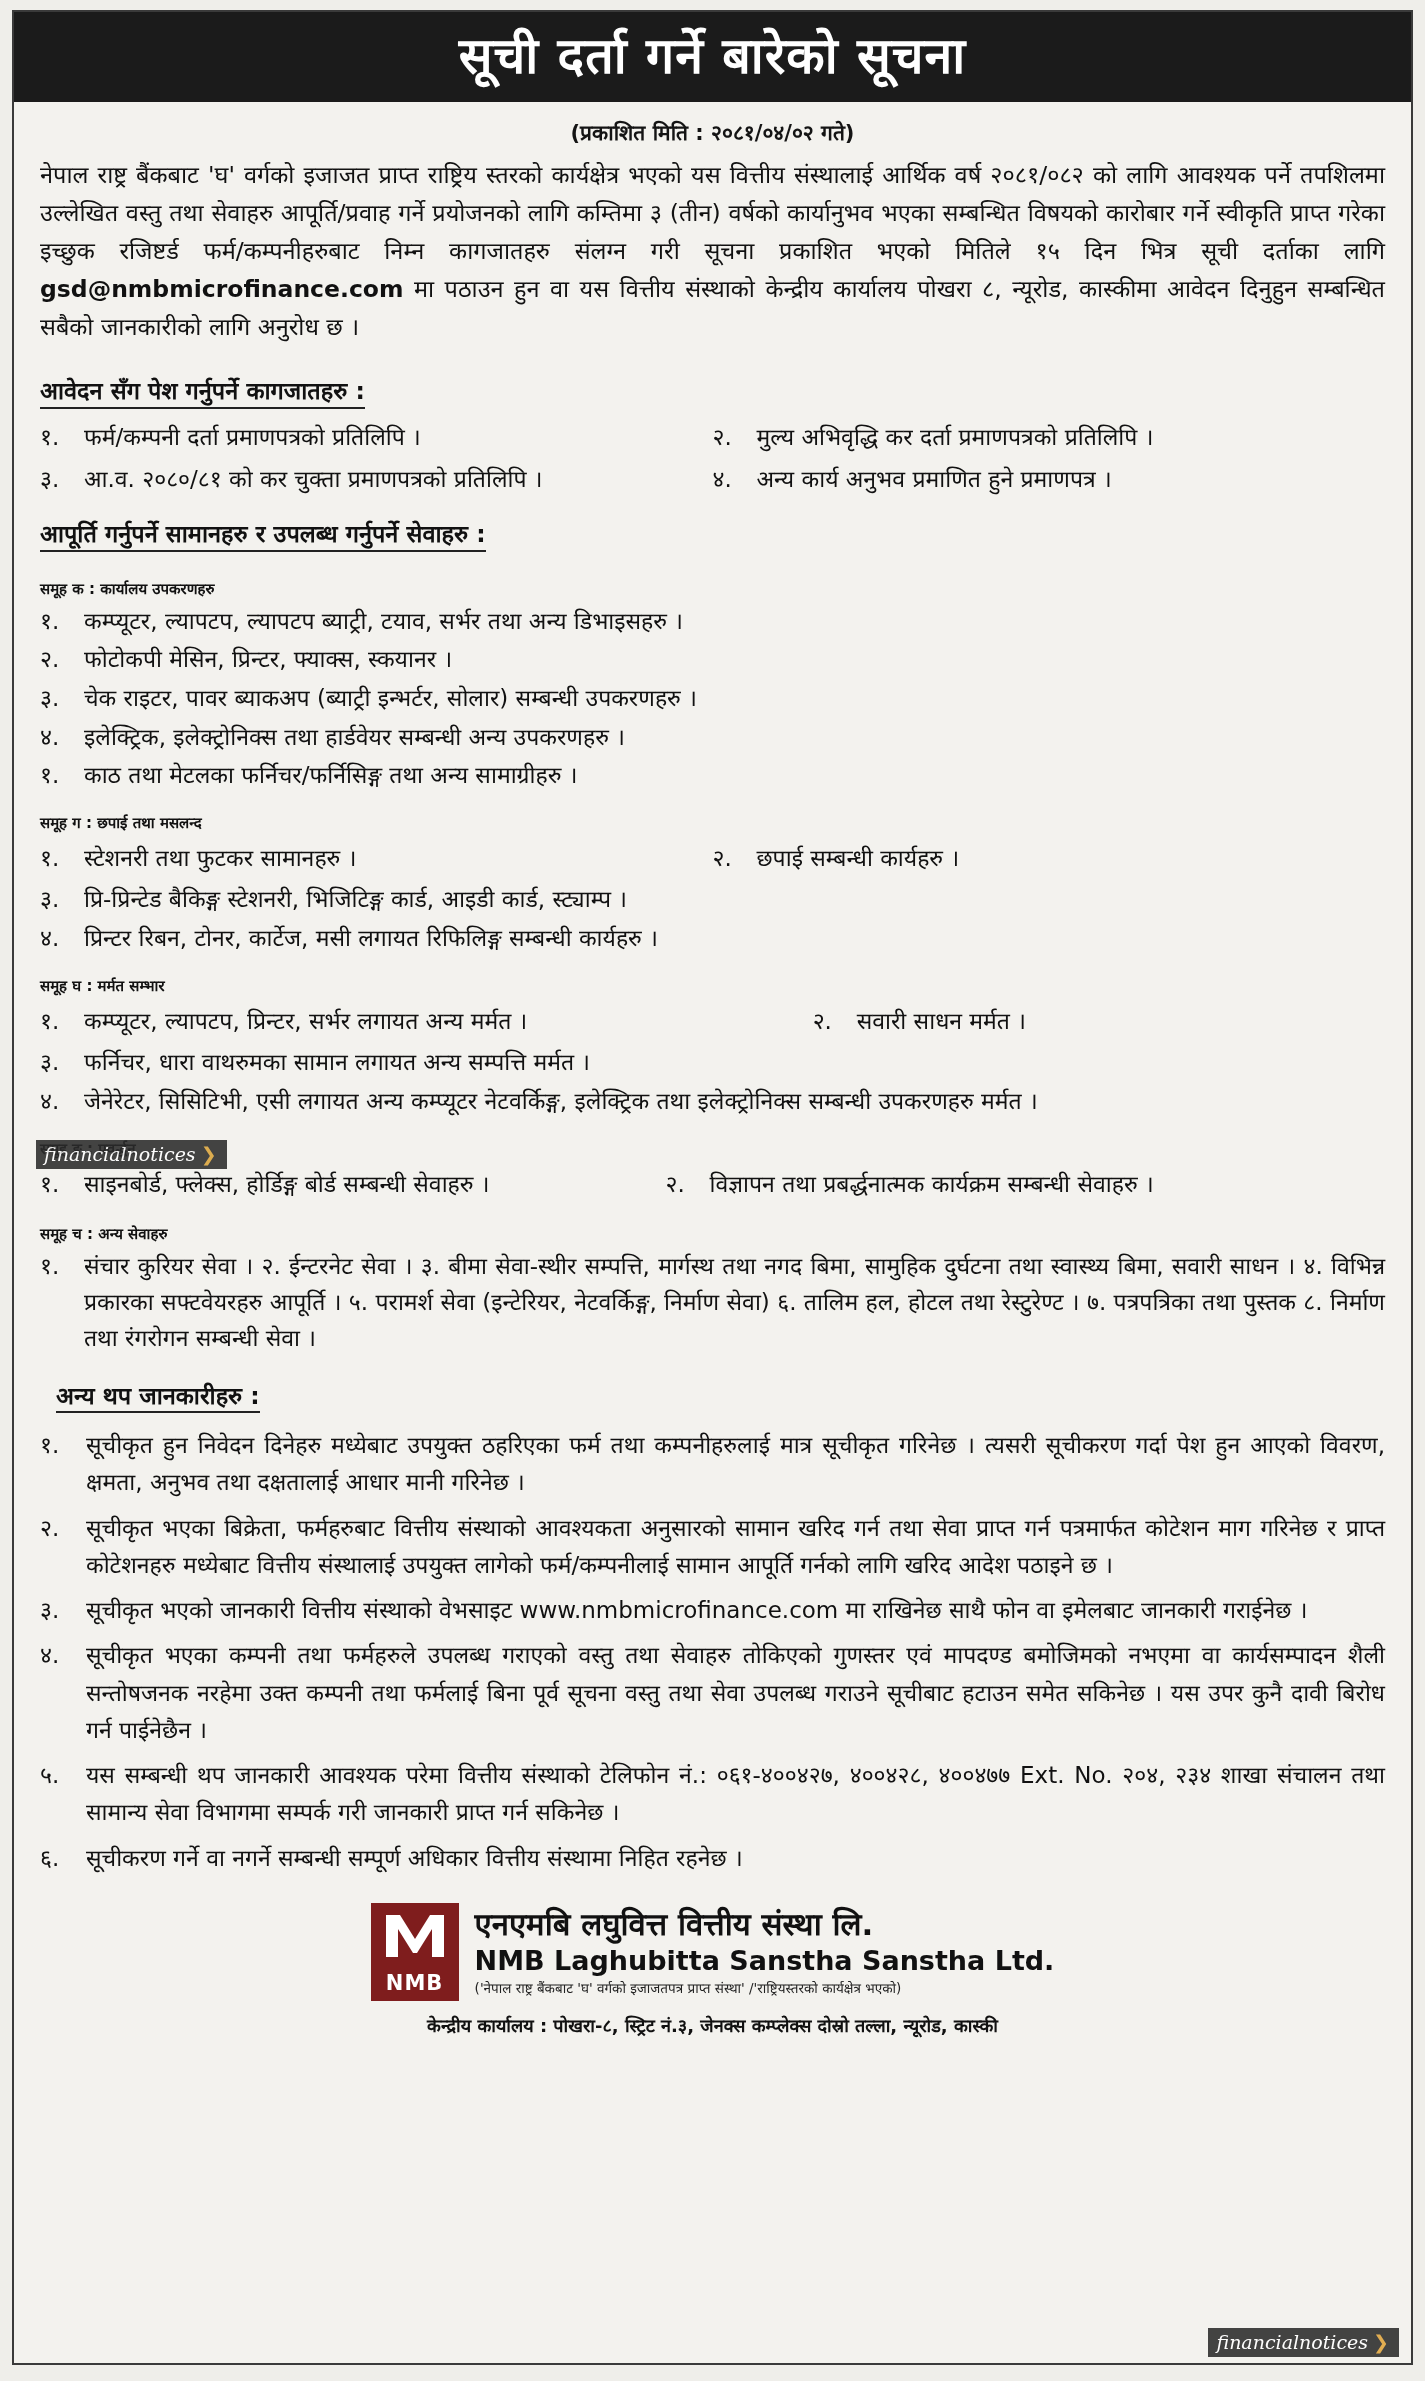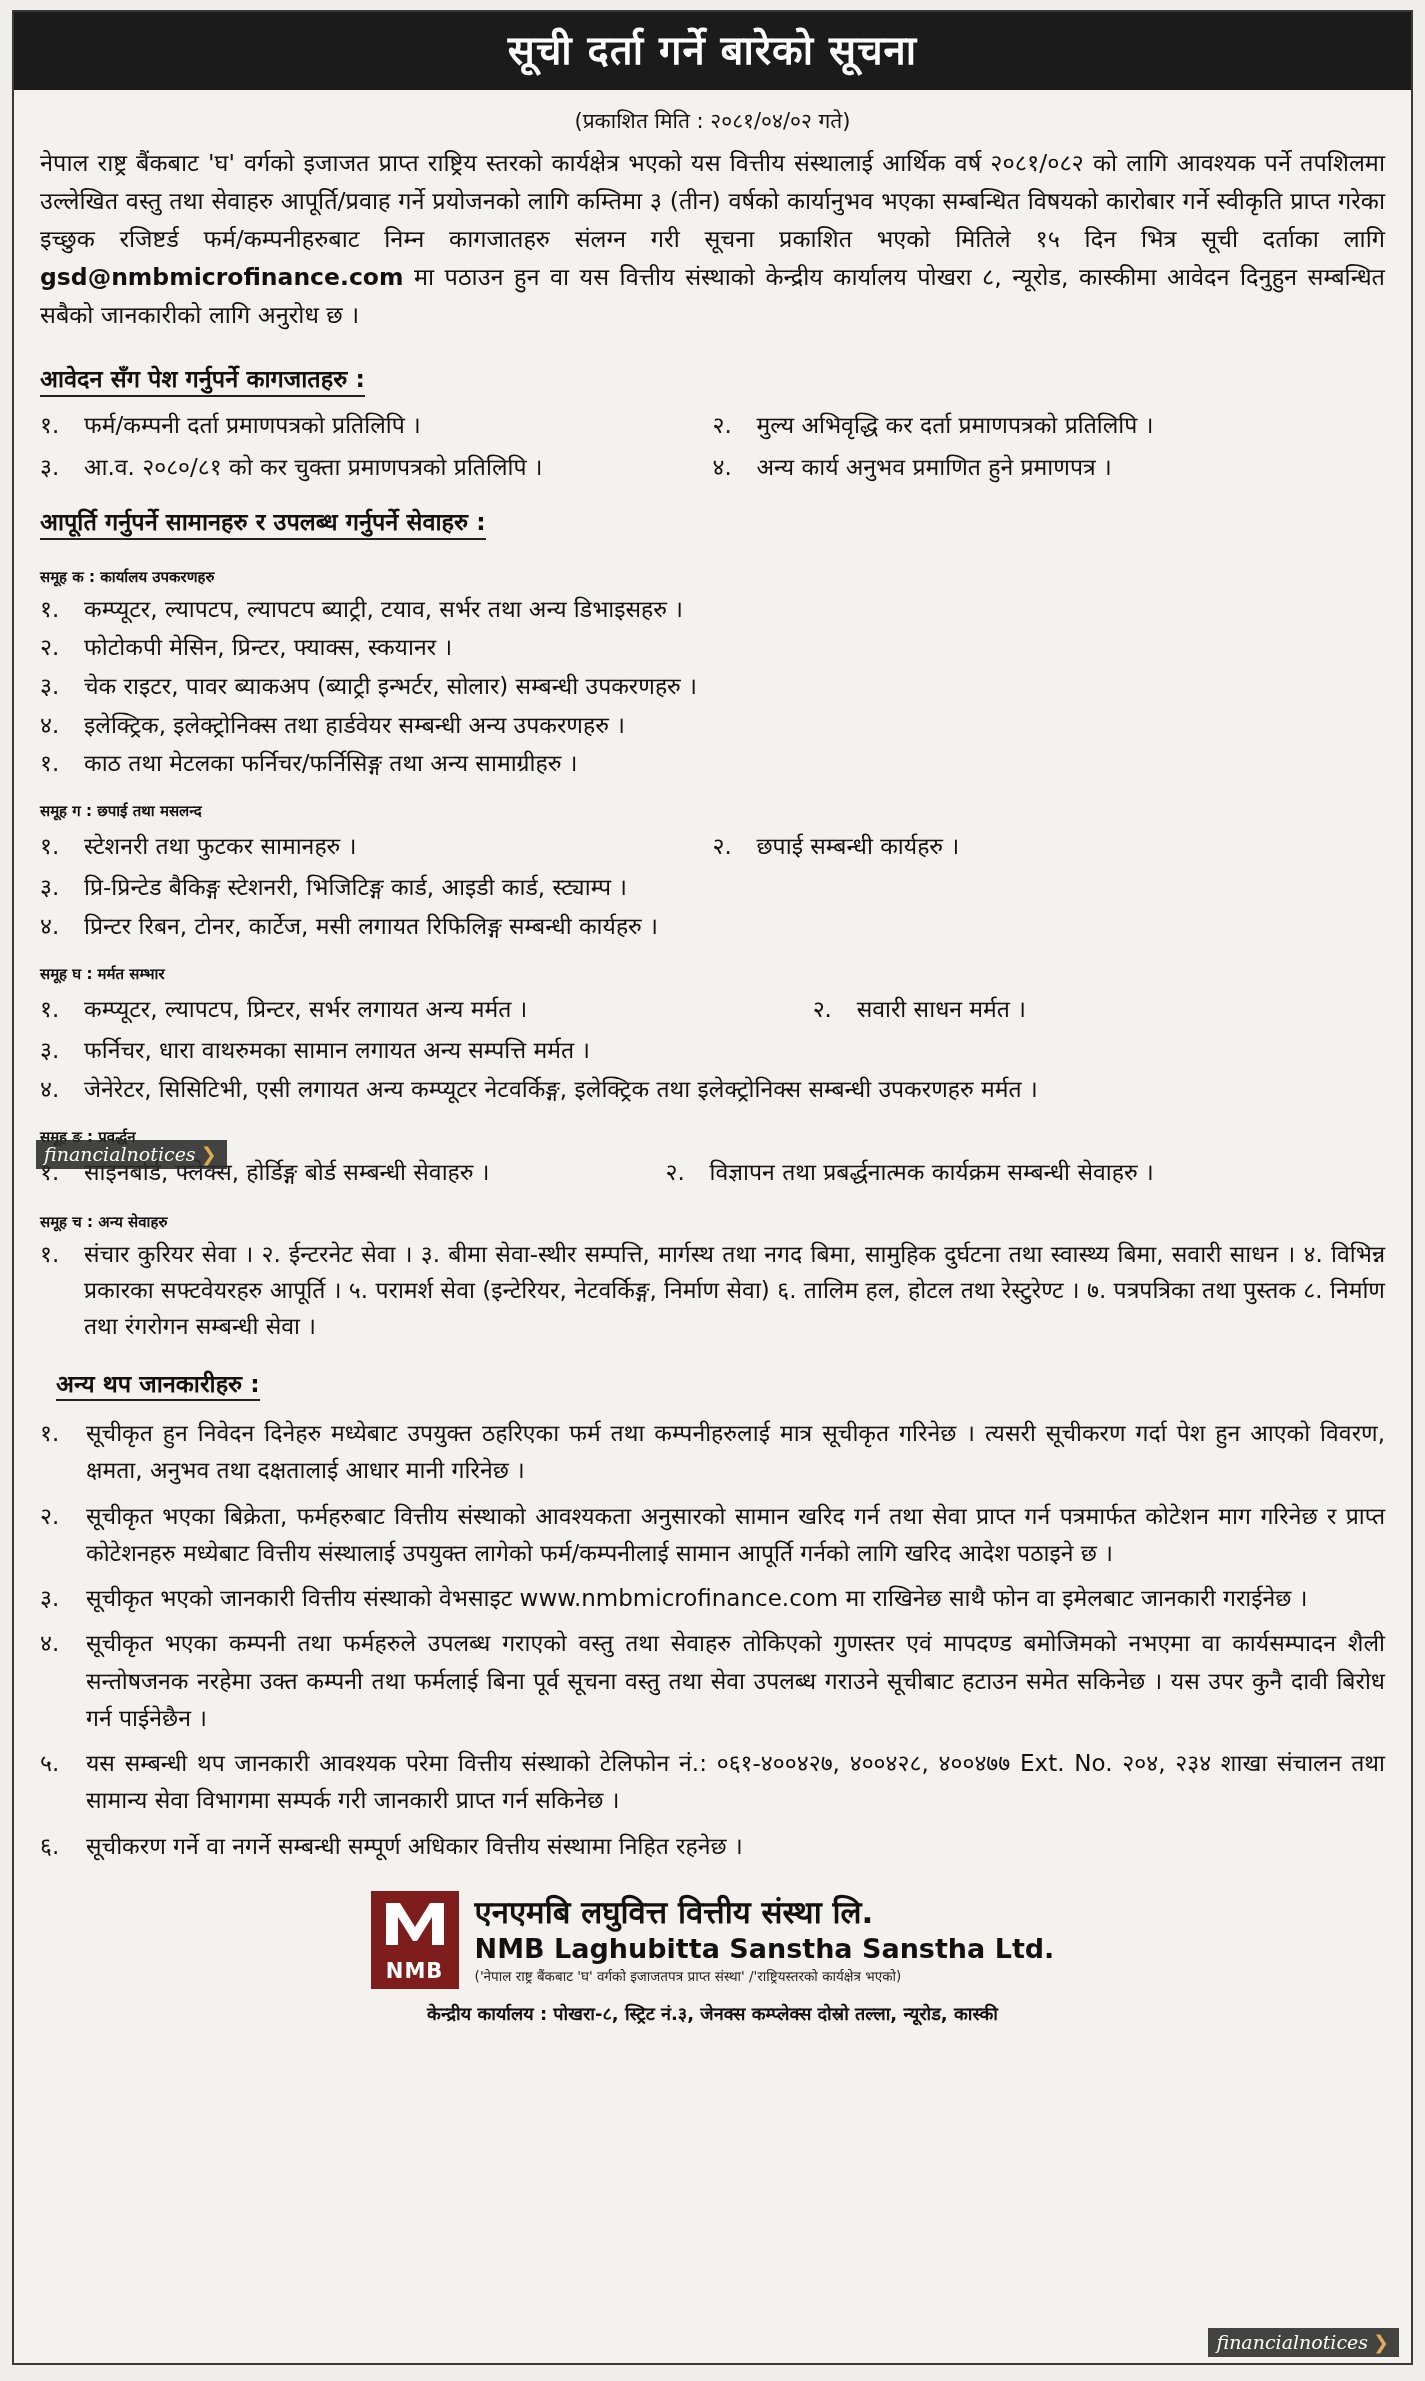--- a/index.html
+++ b/index.html
@@ -26,29 +26,29 @@
     position: relative;
     min-height: 2355px;
     box-sizing: border-box;
   }
   
   .banner {
     background: #1b1b1b;
     color: #ffffff;
     text-align: center;
     padding: 14px 0 16px 0;
-    font-size: 40px;
+    font-size: 50px;
     font-weight: bold;
     letter-spacing: 1px;
     line-height: 1.2;
   }
   .pubdate {
     text-align: center;
     font-size: 21px;
-    font-weight: normal;
+    font-weight: bold;
     margin: 16px 0 10px 0;
     color: #141414;
   }
   .body-area {
     padding: 0 26px 0 26px;
     color: #111111;
   }
   .para {
     font-size: 23.5px;
     line-height: 1.62;

